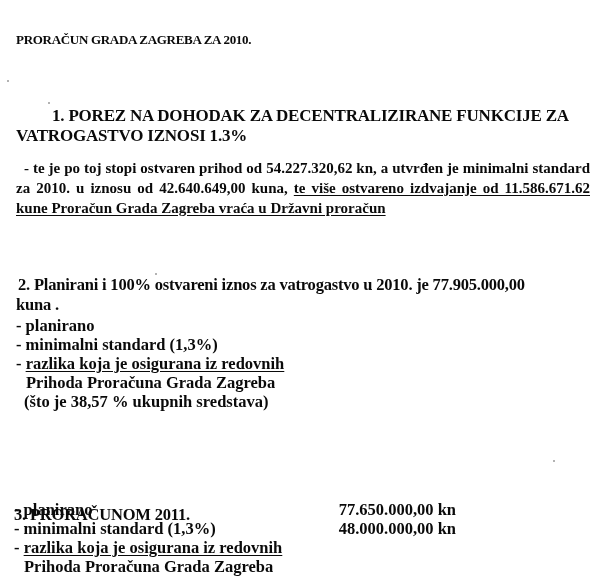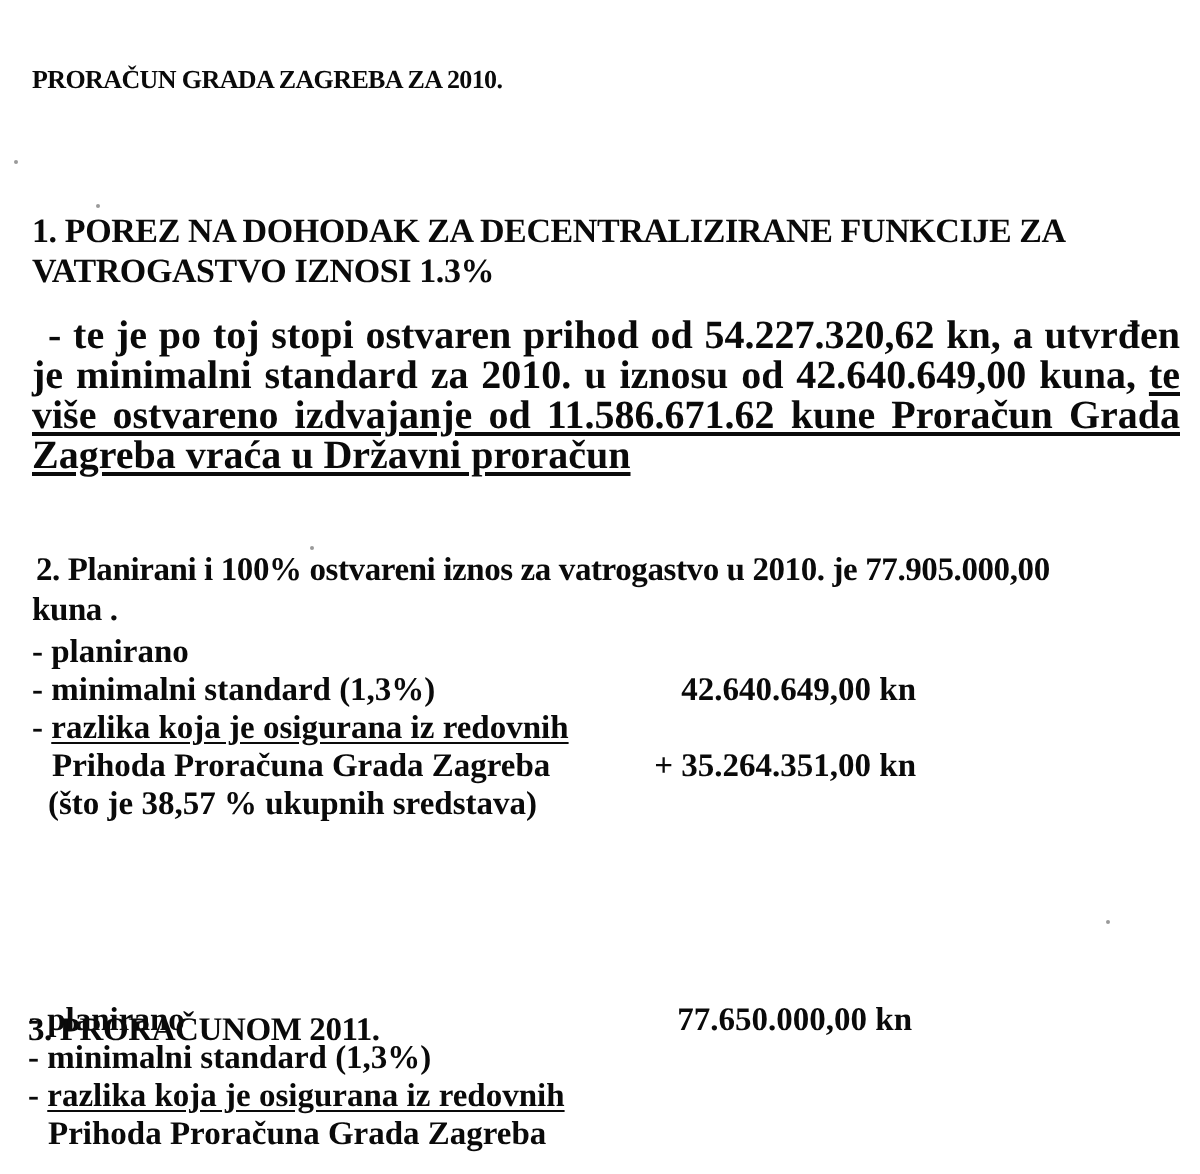--- a/index.html
+++ b/index.html
@@ -24,21 +24,21 @@
     }
     .h1 {
       left: 16px;
       font-size: 17px;
       letter-spacing: -0.2px;
       line-height: 20px;
     }
     .para {
       left: 16px;
       width: 574px;
-      font-size: 20px;
+      font-size: 15px;
       line-height: 20px;
       white-space: normal;
       text-align: justify;
     }
     .para .indent { padding-left: 8px; }
     .u { text-decoration: underline; text-underline-offset: 2px; }
     .row {
       position: absolute;
       left: 16px;
       width: 442px;
@@ -57,56 +57,55 @@
       border-radius: 1px;
     }
   </style>
 </head>
 <body>
 
 <div>
 
   <div class="abs title">PRORAČUN GRADA ZAGREBA ZA 2010.</div>
 
-  <div class="abs h1" style="top:106px;">1.  POREZ NA DOHODAK ZA DECENTRALIZIRANE FUNKCIJE ZA</div>
+  <div class="abs h1" style="top:106px;margin-left:36px;">1.  POREZ NA DOHODAK ZA DECENTRALIZIRANE FUNKCIJE ZA</div>
   <div class="abs h1" style="top:126px;">VATROGASTVO IZNOSI 1.3%</div>
 
   <div class="abs para" style="top:158px;">
     <span class="indent">- te je po toj stopi ostvaren prihod od 54.227.320,62 kn, a utvrđen je minimalni standard za 2010. u iznosu od 42.640.649,00 kuna, </span><span class="u">te više ostvareno izdvajanje od 11.586.671.62 kune Proračun Grada Zagreba  vraća u Državni proračun</span>
   </div>
 
   <div class="abs h1" style="top:275px; left:18px; font-size:16.5px;">2. Planirani  i 100% ostvareni  iznos za vatrogastvo u 2010.  je 77.905.000,00</div>
   <div class="abs h1" style="top:295px; font-size:16.5px;">kuna .</div>
 
   <div class="row" style="top:316px;">
     <span class="lbl">- planirano</span>
   </div>
   <div class="row" style="top:335px;">
     <span class="lbl">- minimalni standard (1,3%)</span>
-    <span class="val">42.640.649,00 kn</span>
   </div>
   <div class="row" style="top:354px;">
     <span class="lbl"><span>- </span><span class="u">razlika koja je osigurana iz redovnih</span></span>
   </div>
   <div class="row" style="top:373px;">
     <span class="lbl in">Prihoda Proračuna Grada Zagreba</span>
-    <span class="val">+ 35.264.351,00 kn</span>
   </div>
   <div class="row" style="top:392px;">
     <span class="lbl in2">(što je 38,57 % ukupnih sredstava)</span>
   </div>
 
   <div class="abs h1" style="top:457px; left:14px; font-size:16.5px;margin-top:48px;">3.  PRORAČUNOM    2011.</div>
 
   <div class="row" style="top:500px; left:14px;">
     <span class="lbl">- planirano</span>
     <span class="val">77.650.000,00 kn</span>
   </div>
   <div class="row" style="top:519px; left:14px;">
     <span class="lbl">- minimalni standard (1,3%)</span>
+    <span class="val">48.000.000,00 kn</span>
   </div>
   <div class="row" style="top:538px; left:14px;">
     <span class="lbl"><span>- </span><span class="u">razlika koja je osigurana iz redovnih</span></span>
   </div>
   <div class="row" style="top:557px; left:14px;">
     <span class="lbl in">Prihoda Proračuna Grada Zagreba</span>
   </div>
 
   <span class="dot" style="left:7px; top:80px;"></span>
   <span class="dot" style="left:48px; top:102px;"></span>

